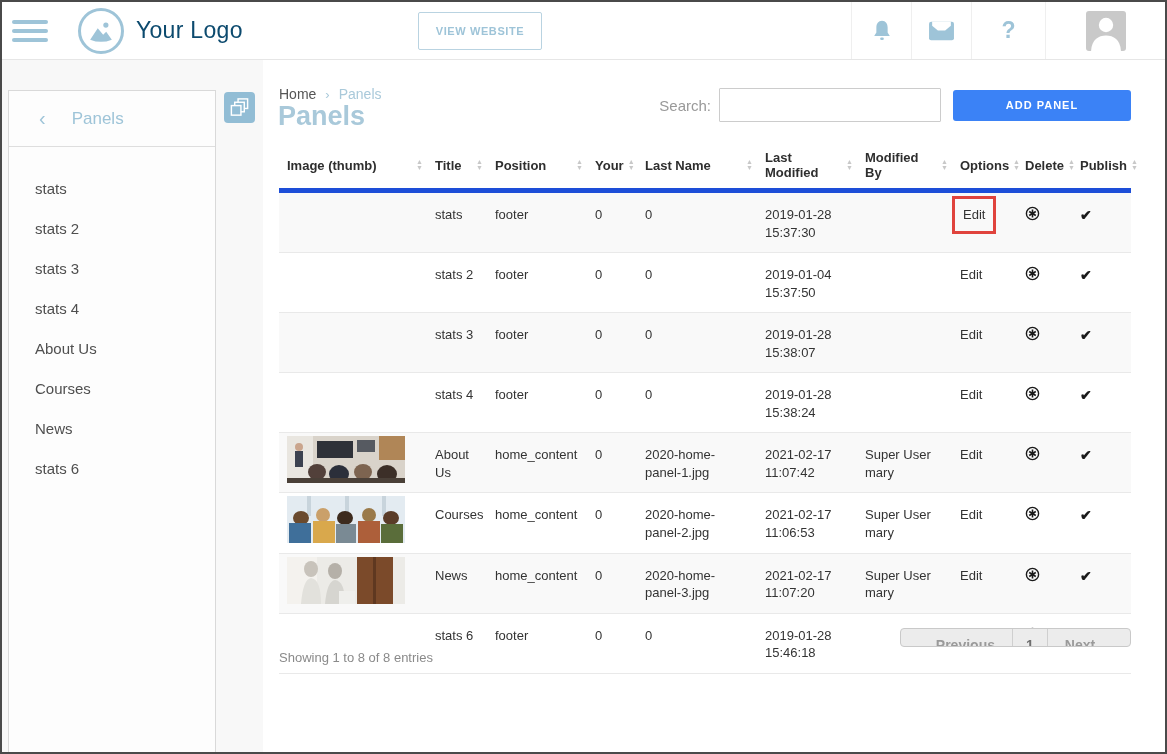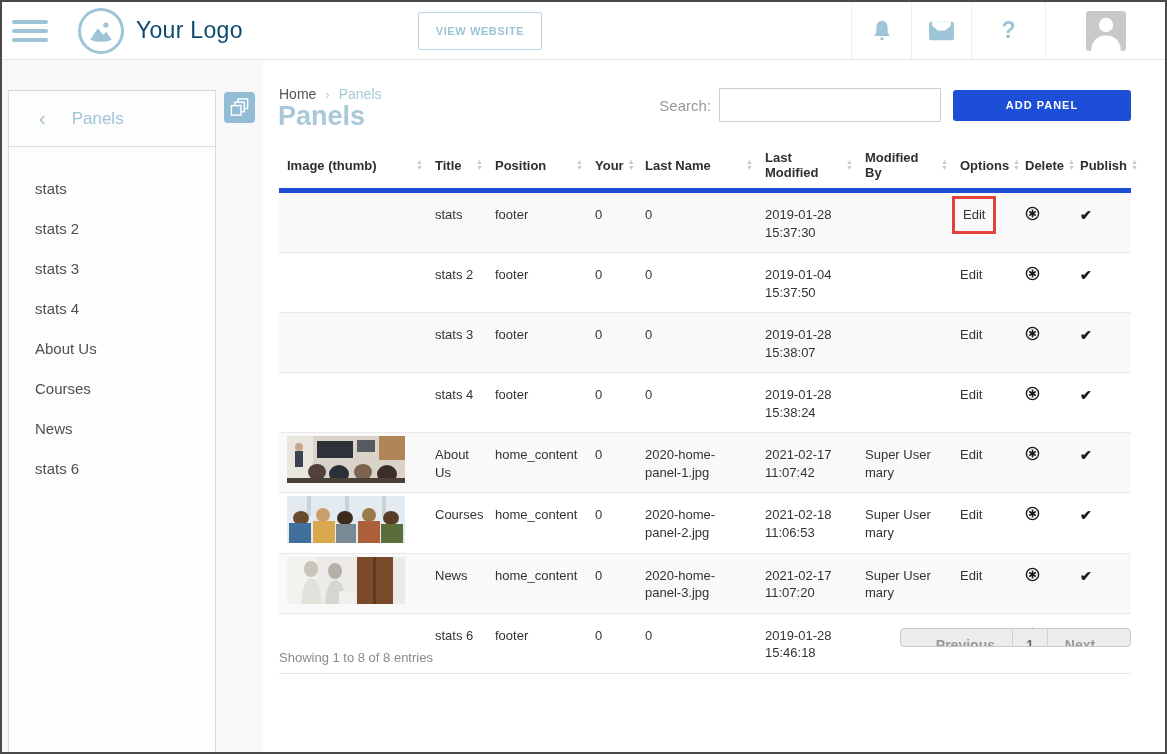--- a/index.html
+++ b/index.html
@@ -38,21 +38,21 @@
   .collapse-btn { position:absolute; left:222px; top:32px; width:31px; height:31px; background:#92bdd5; border-radius:4px; display:flex; align-items:center; justify-content:center; cursor:pointer; }
   
   .breadcrumb { position:absolute; left:16px; top:26px; font-size:14px; color:#555; }
   .breadcrumb .sep { color:#a9c9da; margin:0 9px; font-size:13px; }
   .breadcrumb .crumb-current { color:#a9c9da; }
   .breadcrumb .crumb-home { cursor:pointer; }
   .page-title { position:absolute; left:15px; top:41px; font-size:27px; font-weight:bold; color:#a9c9da; }
   .search-row { position:absolute; top:28px; right:34px; display:flex; align-items:center; }
   .search-label { color:#999; font-size:15px; margin-right:8px; }
   .search-input { width:222px; height:34px; border:1px solid #ccc; border-radius:1px; font-size:14px; padding:0 8px; outline:none; }
-  .add-btn { width:178px; height:31px; margin-left:12px; background:#1d4ed8; border:none; border-radius:3px; color:#fff; font-size:11px; font-weight:bold; letter-spacing:1px; cursor:pointer; font-family:"Liberation Sans",sans-serif; }
+  .add-btn { width:178px; height:31px; margin-left:12px; background:#3b82f6; border:none; border-radius:3px; color:#fff; font-size:11px; font-weight:bold; letter-spacing:1px; cursor:pointer; font-family:"Liberation Sans",sans-serif; }
   
   .tbl-wrap { position:absolute; left:16px; right:34px; top:86px; }
   table { width:100%; border-collapse:collapse; table-layout:fixed; }
   thead th { font-size:13px; font-weight:bold; color:#2e2e2e; text-align:left; padding:4px 4px 8px 8px; border-bottom:5px solid #1d4ed8; cursor:pointer; }
   th .th-inner { display:flex; align-items:center; justify-content:space-between; }
   .sort { display:inline-flex; flex-direction:column; font-size:7px; line-height:6px; color:#c8c8c8; margin-left:4px; }
   tbody td { font-size:13px; color:#333; padding:13px 6px 11px 8px; vertical-align:top; border-bottom:1px solid #e9e9e9; line-height:1.35; }
   tbody tr:nth-child(odd) { background:#f9f9f9; }
   .thumb { width:118px; height:47px; display:block; margin-top:-5px; }
   tr.img-row td { padding-top:13px; }
@@ -367,21 +367,21 @@
                   <rect x="26" y="25" width="22" height="22" fill="#d9a84c"></rect>
                   <rect x="49" y="28" width="20" height="19" fill="#7a8a94"></rect>
                   <rect x="71" y="25" width="22" height="22" fill="#ad5f3a"></rect>
                   <rect x="94" y="28" width="22" height="19" fill="#5a6d3a"></rect>
                 </svg>
             </td>
             <td>Courses</td>
             <td>home_content</td>
             <td>0</td>
             <td>2020-home-panel-2.jpg</td>
-            <td>2021-02-18 11:06:53</td>
+            <td>2021-02-17 11:06:53</td>
             <td>Super User mary</td>
             <td><span class="edit-link">Edit</span></td>
             <td class="del-cell"><svg width="15" height="15" viewBox="0 0 15 15">
                   <circle cx="7.5" cy="7.5" r="6.1" fill="none" stroke="#1a1a1a" stroke-width="1.4"></circle>
                   <path d="M7.5 3.6 V11.4 M4.2 5.5 L10.8 9.5 M10.8 5.5 L4.2 9.5" stroke="#1a1a1a" stroke-width="1.6"></path>
                 </svg></td>
             <td class="pub-cell"><span>✔</span></td>
           </tr>
           <tr class="img-row">
             <td class="td-thumb">

